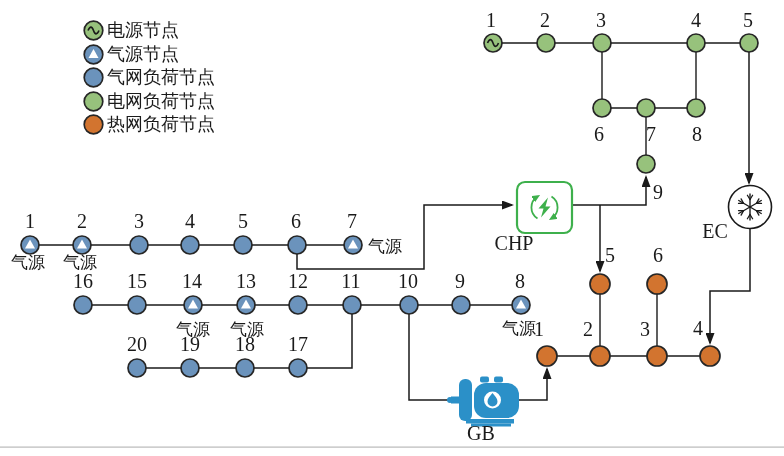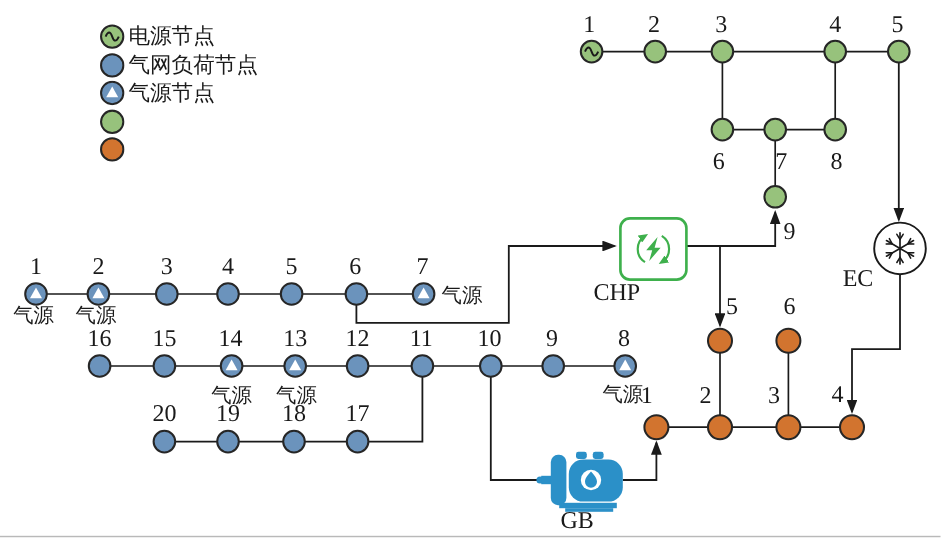--- a/index.html
+++ b/index.html
@@ -288,34 +288,36 @@
       <div class="legend-row">
         <svg width="21" height="21">
           <circle cx="10.5" cy="10.5" r="9.3" fill="#97c27c" stroke="#262626" stroke-width="1.7"></circle>
           <path d="M 5,10.5 C 7,6 9,6 10.5,10.5 C 12,15 14,15 16,10.5" stroke="#1a1a1a" stroke-width="1.6" fill="none"></path>
         </svg>
         <span>电源节点</span>
       </div>
       <div class="legend-row">
         <svg width="21" height="21">
           <circle cx="10.5" cy="10.5" r="9.3" fill="#6b93bc" stroke="#262626" stroke-width="1.7"></circle>
+          <polygon points="10.5,5 5.5,14 15.5,14" fill="#ffffff"></polygon>
+        </svg>
+        <span>气源节点</span>
+      </div>
+      <div class="legend-row">
+        <svg width="21" height="21">
+          <circle cx="10.5" cy="10.5" r="9.3" fill="#6b93bc" stroke="#262626" stroke-width="1.7"></circle>
         </svg>
         <span>气网负荷节点</span>
       </div>
       <div class="legend-row">
         <svg width="21" height="21">
-          <circle cx="10.5" cy="10.5" r="9.3" fill="#6b93bc" stroke="#262626" stroke-width="1.7"></circle>
-          <polygon points="10.5,5 5.5,14 15.5,14" fill="#ffffff"></polygon>
-        </svg>
-        <span>气源节点</span>
-      </div>
-      <div class="legend-row">
-        <svg width="21" height="21">
           <circle cx="10.5" cy="10.5" r="9.3" fill="#97c27c" stroke="#262626" stroke-width="1.7"></circle>
         </svg>
+        <span>电网负荷节点</span>
       </div>
       <div class="legend-row">
         <svg width="21" height="21">
           <circle cx="10.5" cy="10.5" r="9.3" fill="#d2742f" stroke="#262626" stroke-width="1.7"></circle>
         </svg>
+        <span>热网负荷节点</span>
       </div>
     </div>
 </div>
 
 </body></html>

